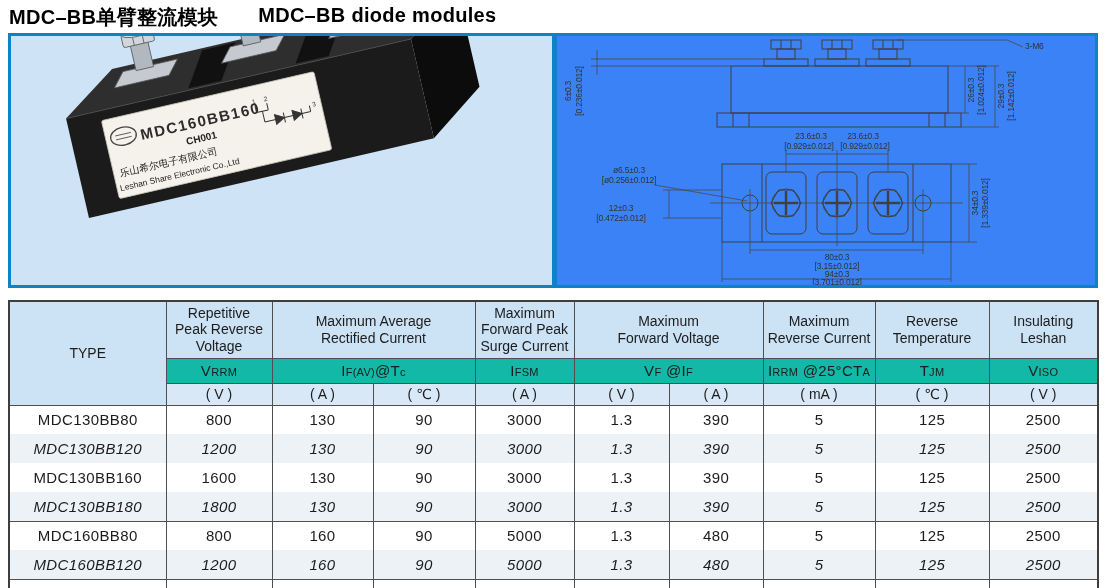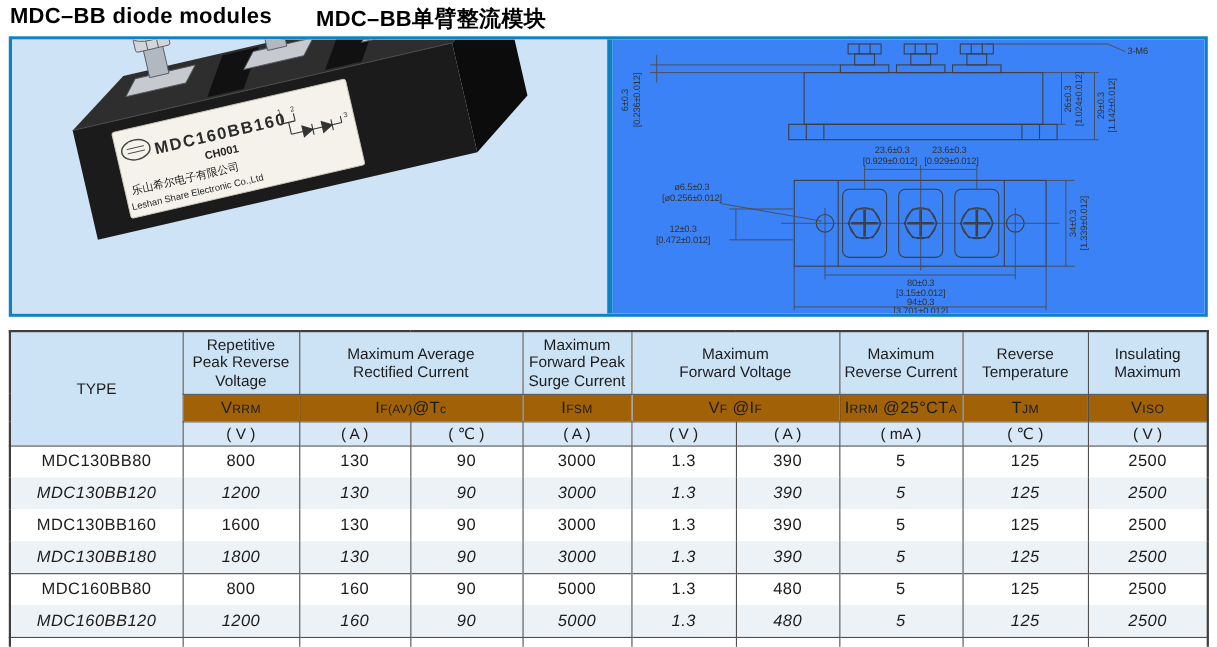--- a/index.html
+++ b/index.html
@@ -24,37 +24,37 @@
   
   table.spec{position:absolute;left:8px;top:300px;width:1089px;
     border-collapse:collapse;table-layout:fixed;background:#fff;}
   table.spec{border:2px solid #3e3e3e;}
   .spec th,.spec td{border-left:1px solid #4f4f4f;border-right:1px solid #4f4f4f;
     text-align:center;vertical-align:middle;padding:0;overflow:hidden;}
   .spec thead th{border-bottom:1px solid #4f4f4f;font-weight:400;}
   .h-group{height:57px;}
   .h-group th{background:#cce2f5;font-size:14px;line-height:1.2;white-space:pre-line;}
   .h-sym{height:25px;}
-  .h-sym th{background:#a16207;font-size:15px;letter-spacing:.3px;}
+  .h-sym th{background:#14b8a6;font-size:15px;letter-spacing:.3px;}
   .h-sym .sub{font-size:11px;}
   .h-unit{height:22px;}
   .h-unit th{background:#d8e8f7;font-size:14px;}
   .spec tbody tr{height:29px;background:#ffffff;margin-top:48px;}
   .spec tbody tr.alt{background:#edf2f7;font-style:italic;}
   .spec tbody td{font-size:15px;letter-spacing:.4px;border-top:none;border-bottom:none;}
   .spec tbody tr.group-sep td{border-top:1.5px solid #4f4f4f;}
   .spec tbody tr.last-data td{border-bottom:1.5px solid #4f4f4f;}
   .spec tbody tr.partial{height:12px;background:#fff;}
 </style>
 </head>
 <body>
 
 <div class="title-bar">
+  <span>MDC–BB单臂整流模块</span>
   <span>MDC–BB diode modules</span>
-  <span>MDC–BB单臂整流模块</span>
 </div>
 
 <div class="panel">
 
   <div class="photo-pane">
     <svg width="541" height="249" viewBox="0 0 541 249">
       <g transform="translate(78,182) rotate(-13)">
 
         <polygon points="0,-102 56,-140 410,-140 354,-102" fill="#2e2e2e"></polygon>
         <polygon points="354,-102 410,-140 410,-40 354,0" fill="#0c0c0c"></polygon>
@@ -276,21 +276,21 @@
       <th>Maximum
 Forward Peak
 Surge Current</th>
       <th colspan="2">Maximum
 Forward Voltage</th>
       <th>Maximum
 Reverse Current</th>
       <th>Reverse
 Temperature</th>
       <th>Insulating
-Maximum</th>
+Leshan</th>
     </tr>
     <tr class="h-sym">
       <th><span>V</span><span class="sub">RRM</span></th>
       <th colspan="2"><span>I</span><span class="sub">F(AV)</span><span>@T</span><span class="sub">c</span></th>
       <th><span>I</span><span class="sub">FSM</span></th>
       <th colspan="2"><span>V</span><span class="sub">F</span><span> @I</span><span class="sub">F</span></th>
       <th><span>I</span><span class="sub">RRM</span><span> @25°CT</span><span class="sub">A</span></th>
       <th><span>T</span><span class="sub">JM</span></th>
       <th><span>V</span><span class="sub">ISO</span></th>
     </tr>

